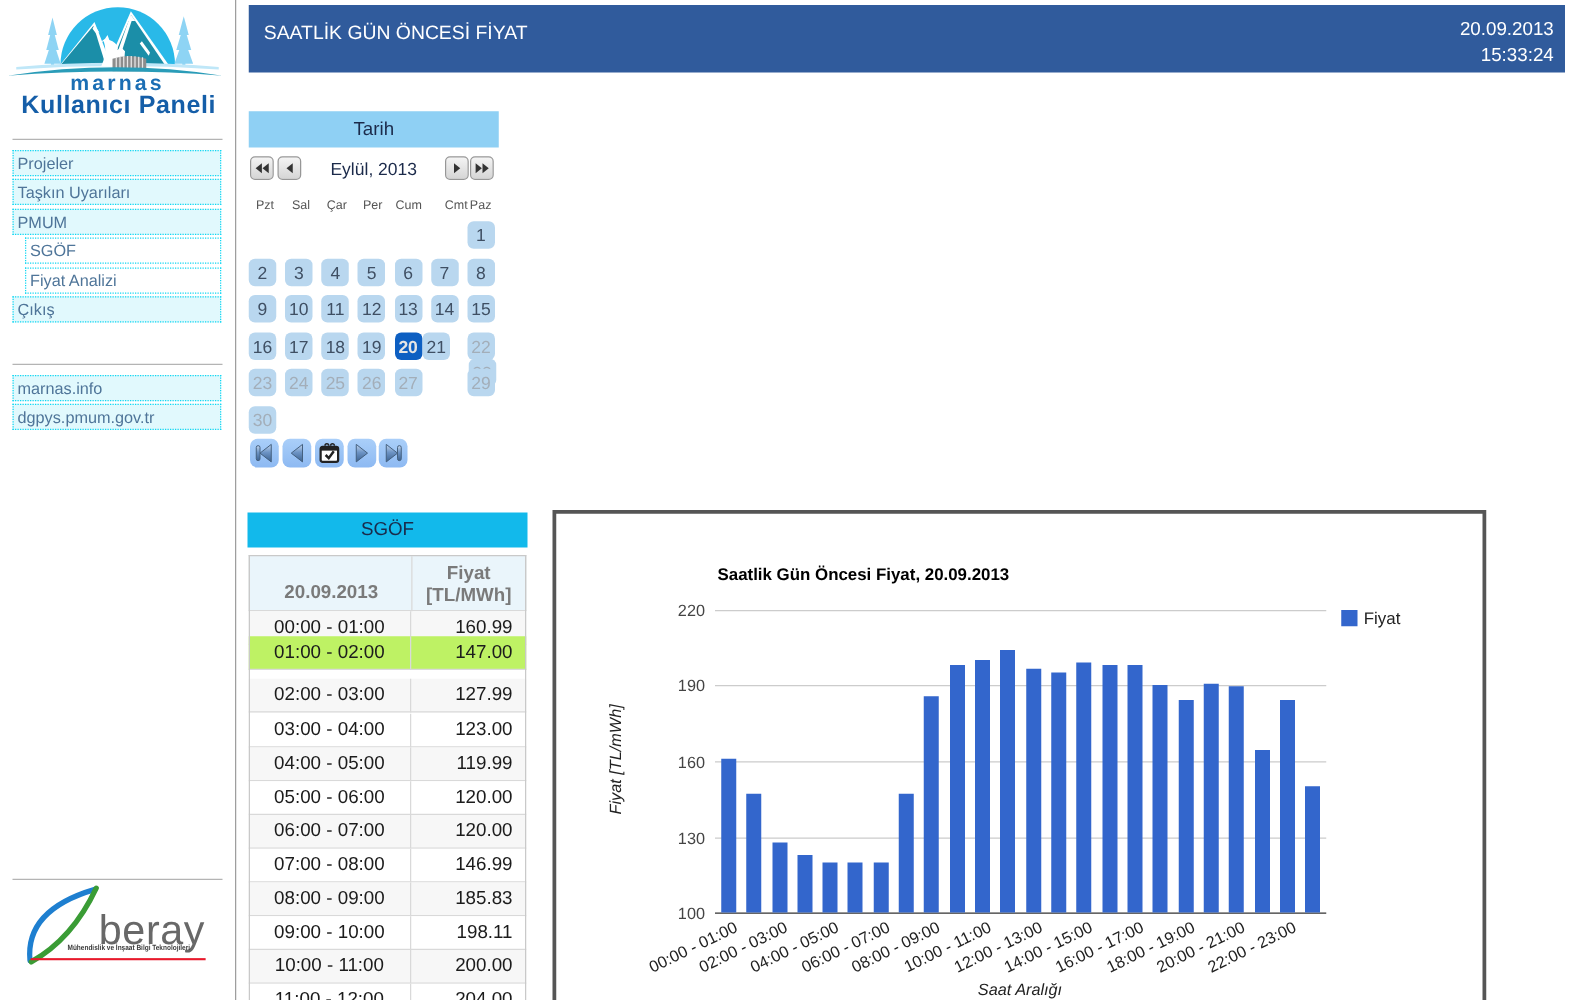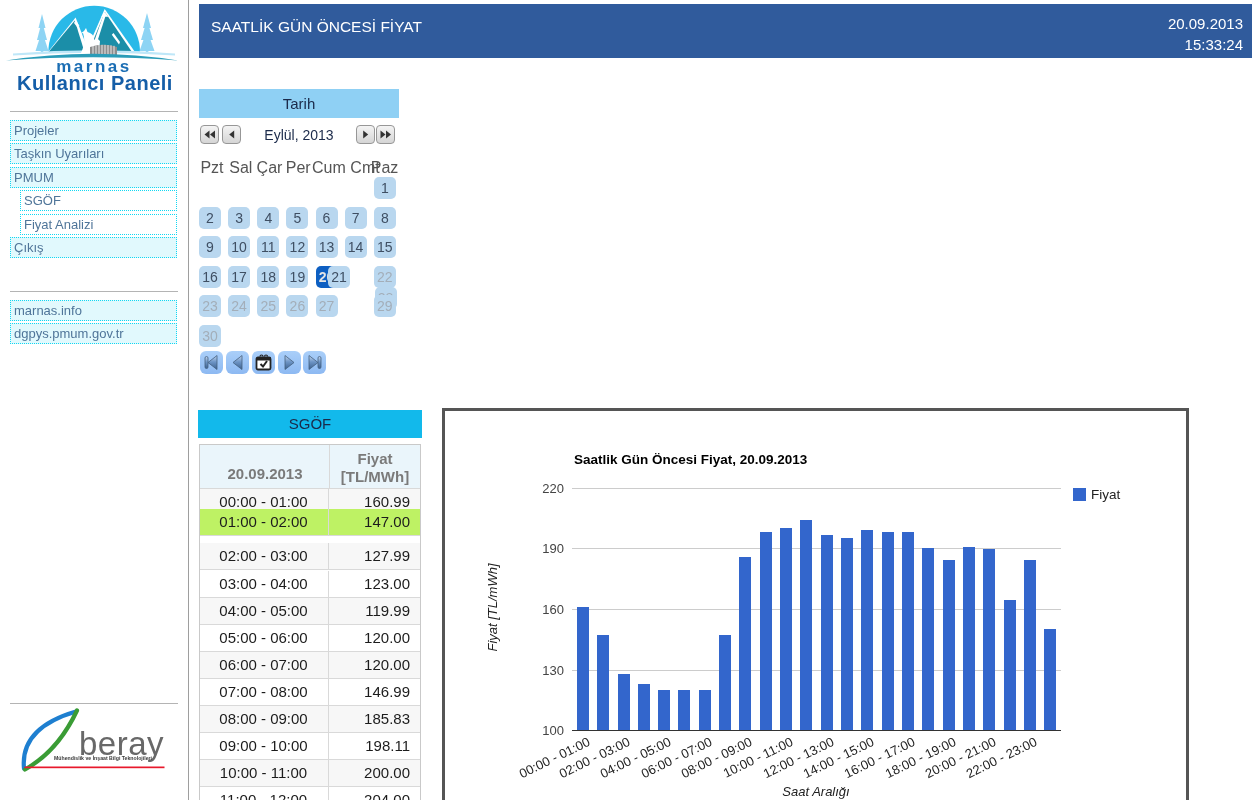--- a/index.html
+++ b/index.html
@@ -22,21 +22,21 @@
   background:linear-gradient(#aacff9,#8db9f2); }
 .trow { position:absolute; left:199px; width:222px; height:27px; border-bottom:1px solid #d9d9d9;
   font-size:15px; color:#1c1c1c; }
 .trow .c1 { position:absolute; left:0; top:0; width:130px; height:27px; text-align:center; line-height:26px; border-right:1px solid #d9d9d9;}
 .trow .c2 { position:absolute; left:130px; top:0; width:92px; height:27px; text-align:right; line-height:26px; padding-right:11px; }
 .grid { position:absolute; left:572px; width:489px; height:1px; background:#cccccc; }
 .bar { position:absolute; width:12px; background:#3366cc; }
 .ylab { position:absolute; width:40px; text-align:right; font-size:13px; color:#444; }
 .xlab { position:absolute; font-size:13px; color:#222; white-space:nowrap;
   transform:rotate(-26deg); transform-origin:100% 0; text-align:right; }
-.dayname { position:absolute; font-size:16px; color:#555; width:30px; text-align:center; top:159px; }
+.dayname { position:absolute; font-size:10px; color:#555; width:30px; text-align:center; top:159px; }
 </style>
 </head>
 <body>
 <div id="page">
 <svg class="abs" style="left:0px; top:0px;" width="190" height="100" viewBox="0 0 190 100">
   <path d="M48.4,51.5 A45.8,45.8 0 0 1 140,51.5 Z" fill="#29b9e8"></path>
 
   <g fill="#8ed4f4">
     <path d="M42,14 L45.5,28 L38.5,28 Z"></path>
         <path d="M42,21 L47,40 L37,40 Z"></path>
@@ -137,21 +137,21 @@
 <div class="daycell" style="left:257.3px; top:236.0px;">11</div>
 <div class="daycell" style="left:286.4px; top:236.0px;">12</div>
 <div class="daycell" style="left:315.5px; top:236.0px;">13</div>
 <div class="daycell" style="left:344.6px; top:236.0px;">14</div>
 <div class="daycell" style="left:373.8px; top:236.0px;">15</div>
 <div class="daycell" style="left:199.0px; top:265.6px;">16</div>
 <div class="daycell" style="left:228.1px; top:265.6px;">17</div>
 <div class="daycell" style="left:257.3px; top:265.6px;">18</div>
 <div class="daycell" style="left:286.4px; top:265.6px;">19</div>
 <div class="daycell daysel" style="left:315.5px; top:265.6px;">20</div>
-<div class="daycell" style="left:328px; top:265.6px;">21</div>
+<div class="daycell" style="left:338px; top:265.6px;">21</div>
 <div class="daycell daydis" style="left:373.8px; top:265.6px;">22</div>
 <div class="daycell daydis" style="left:199.0px; top:295.2px;">23</div>
 <div class="daycell daydis" style="left:228.1px; top:295.2px;">24</div>
 <div class="daycell daydis" style="left:257.3px; top:295.2px;">25</div>
 <div class="daycell daydis" style="left:286.4px; top:295.2px;">26</div>
 <div class="daycell daydis" style="left:315.5px; top:295.2px;">27</div>
 <div class="daycell daydis" style="left:344.6px; top:287px;margin-left:30px;">28</div>
 <div class="daycell daydis" style="left:373.8px; top:295.2px;">29</div>
 <div class="daycell daydis" style="left:199.0px; top:324.7px;">30</div>
 <svg class="abs" style="left:0;top:0;width:0;height:0;">

